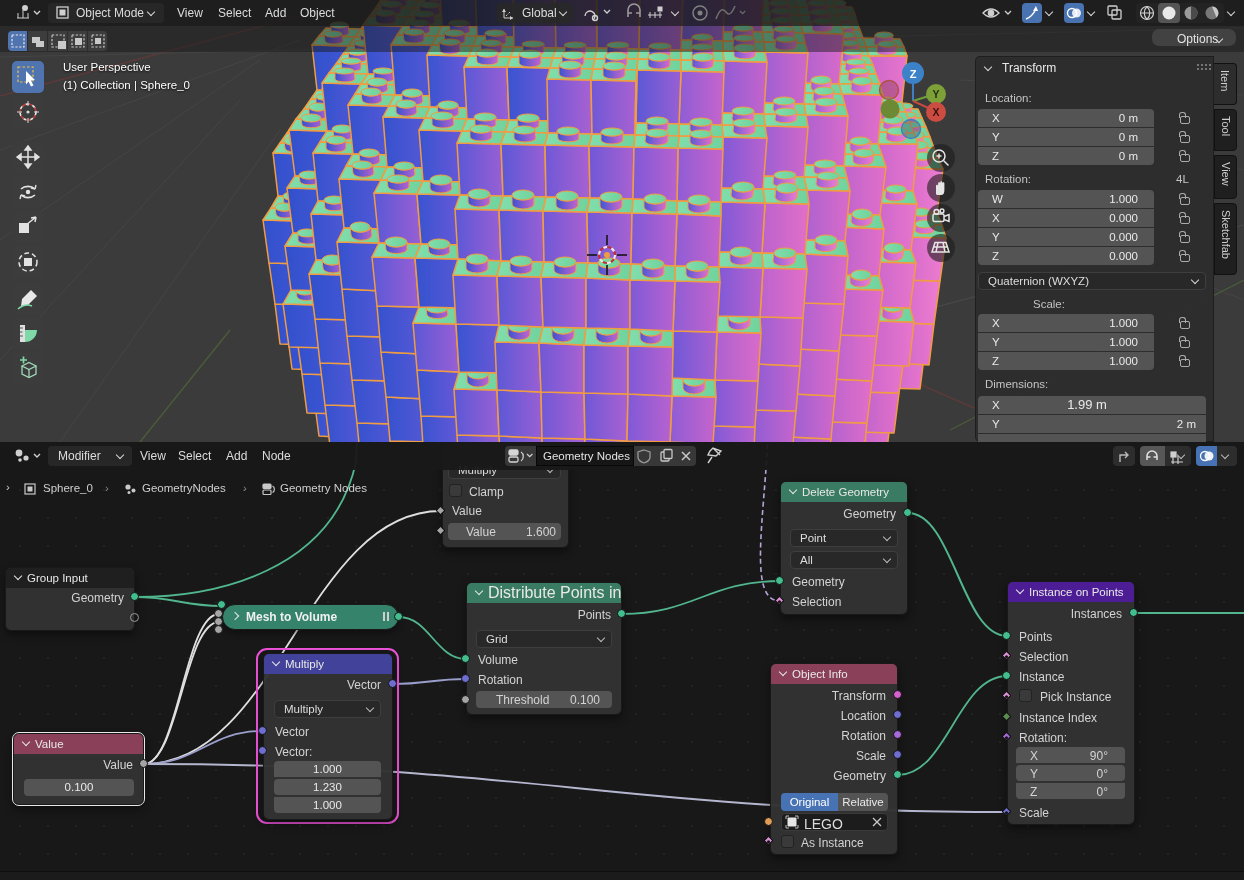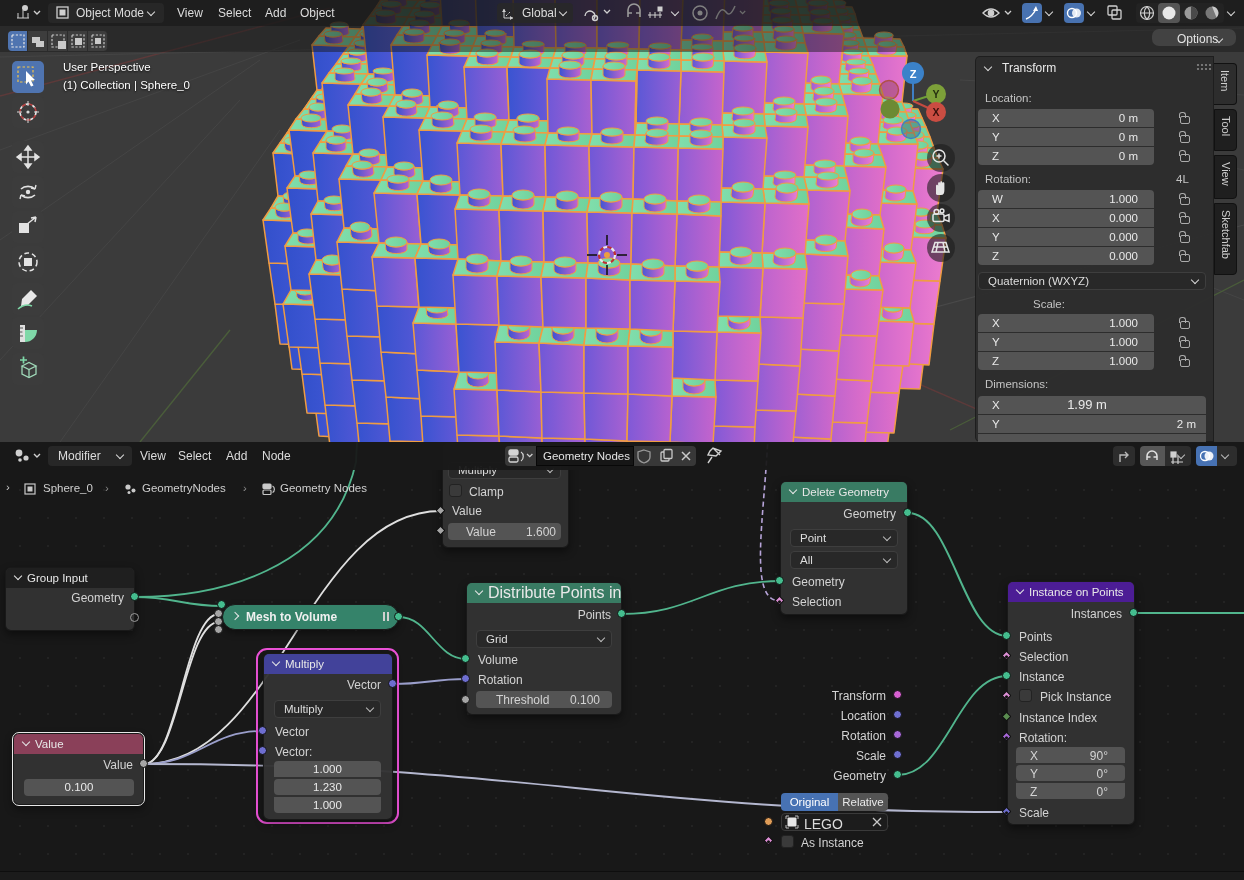--- a/index.html
+++ b/index.html
@@ -2379,20 +2379,24 @@
     <div class="dd" style="left:790px;top:87px;width:108px;height:18px;line-height:16px">Point</div>
     <div class="chevd" style="left:884px;top:92px;border-color:#bbb"></div>
     <div class="dd" style="left:790px;top:109px;width:108px;height:18px;line-height:16px">All</div>
     <div class="chevd" style="left:884px;top:114px;border-color:#bbb"></div>
     <div class="lb" style="left:792px;top:133px">Geometry</div>
     <div class="sock" style="left:775px;top:134px;background:#44bd8e"></div>
     <div class="lb" style="left:792px;top:153px">Selection</div>
     <div class="diam" style="left:776px;top:155px;background:#dd8fd5">
       <div class="ddot"></div>
     </div>
+    <div class="node" style="left:770px;top:221px;width:128px;height:192px">
+      <div class="nh" style="background:#8a4059">Object Info</div>
+      <div class="chevd" style="left:9px;top:5px;border-color:#e6e6e6"></div>
+    </div>
     <div class="lb lbr" style="left:806px;top:247px;width:80px">Transform</div>
     <div class="sock" style="left:893px;top:248px;background:#d75fd0"></div>
     <div class="lb lbr" style="left:806px;top:267px;width:80px">Location</div>
     <div class="sock" style="left:893px;top:268px;background:#6e6ed0"></div>
     <div class="lb lbr" style="left:806px;top:287px;width:80px">Rotation</div>
     <div class="sock" style="left:893px;top:288px;background:#a768d8"></div>
     <div class="lb lbr" style="left:806px;top:307px;width:80px">Scale</div>
     <div class="sock" style="left:893px;top:308px;background:#6e6ed0"></div>
     <div class="lb lbr" style="left:806px;top:327px;width:80px">Geometry</div>
     <div class="sock" style="left:893px;top:328px;background:#44bd8e"></div>

